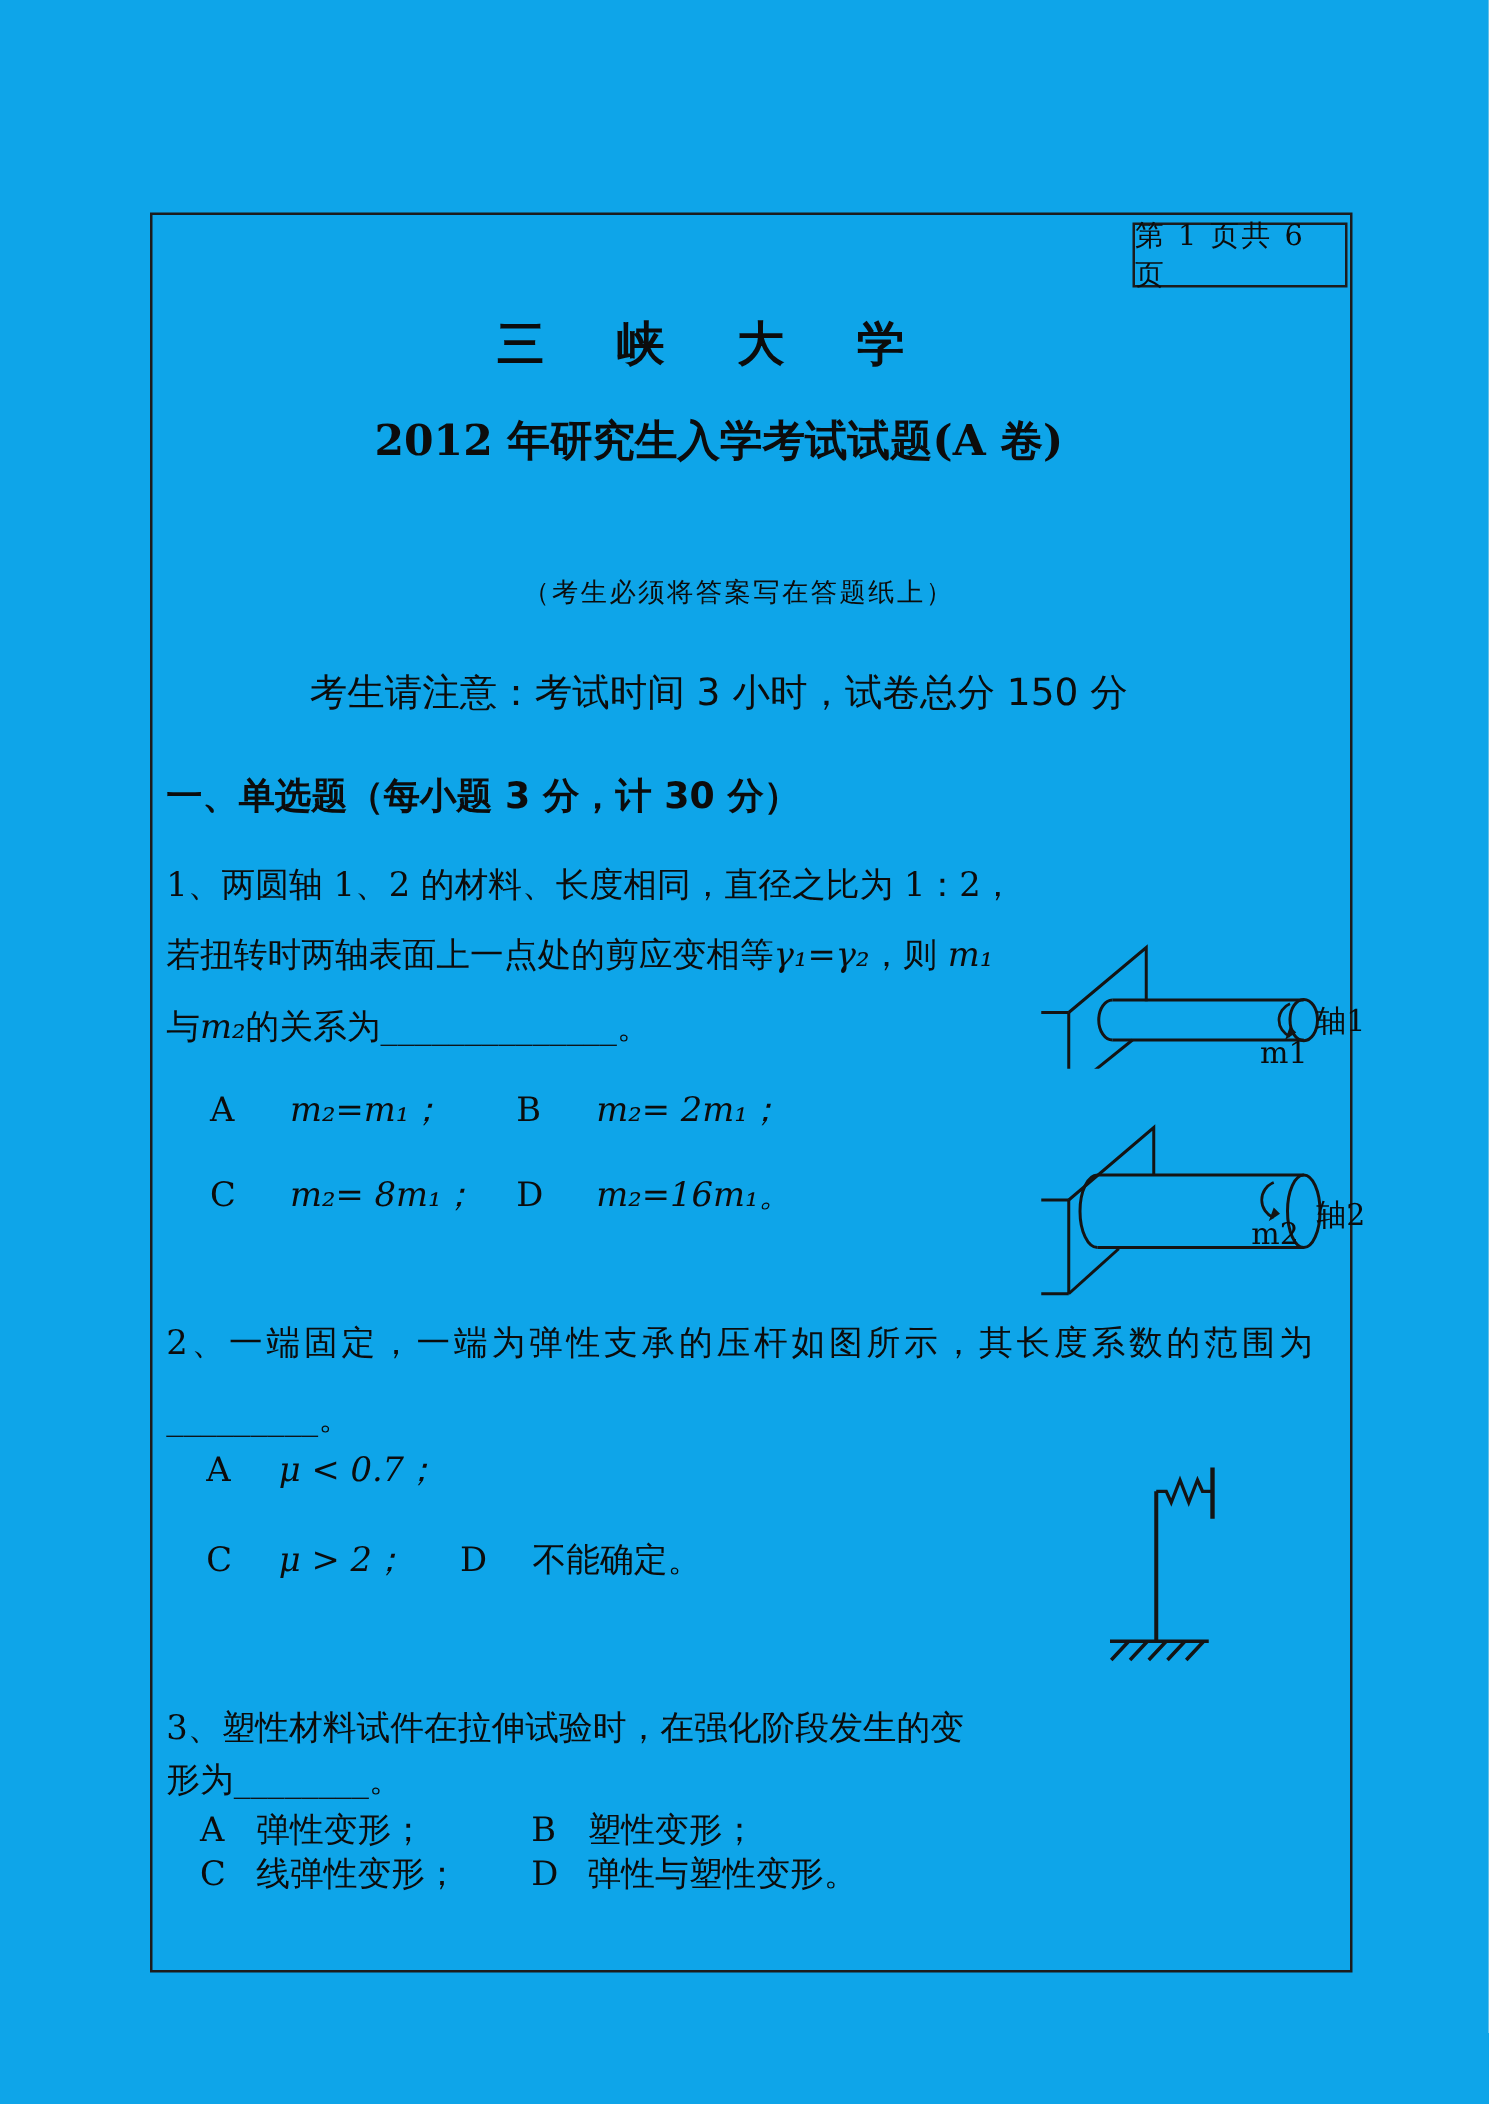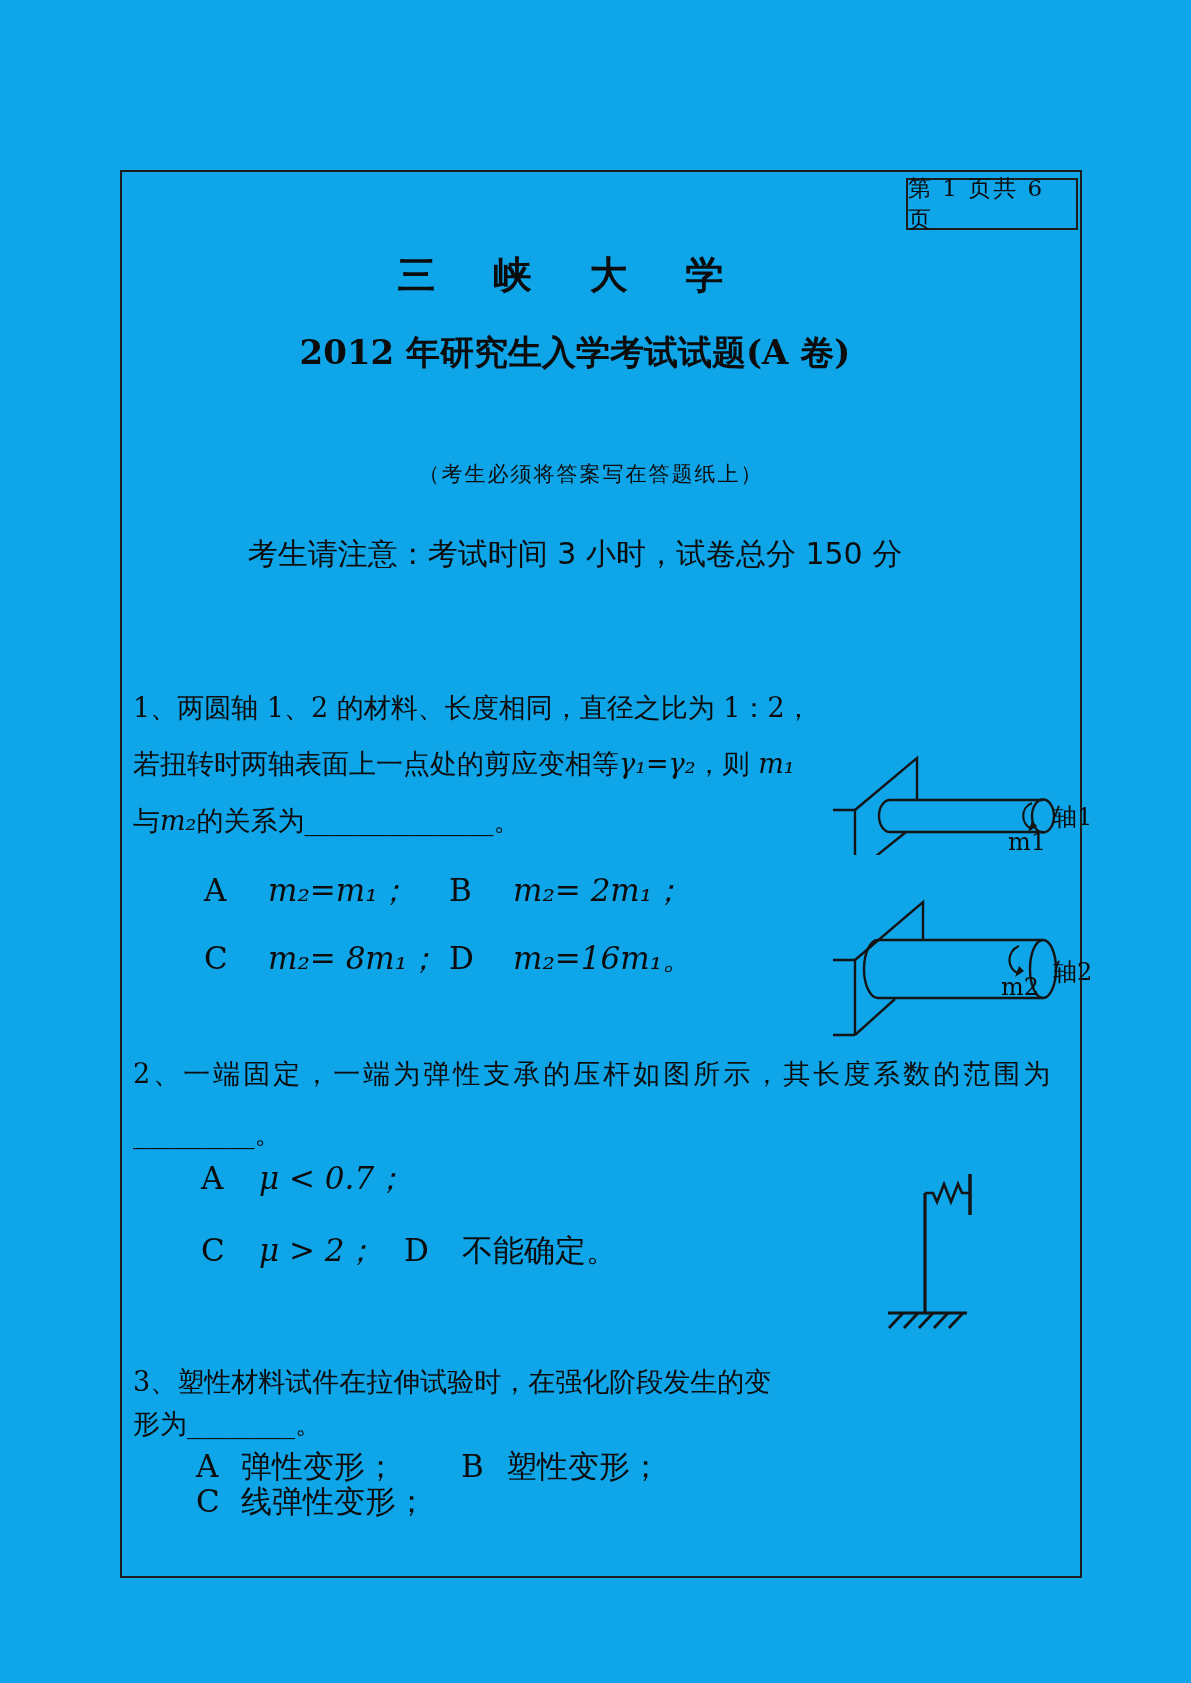--- a/index.html
+++ b/index.html
@@ -33,21 +33,21 @@
     font-family:"DejaVu Sans","Liberation Sans",sans-serif; font-weight:normal; font-size:30px;
   }
   .secttitle {
     left:133px; top:617px;
     font-family:"DejaVu Sans","Liberation Sans",sans-serif; font-weight:bold; font-size:29px;
   }
   .qline { font-size:27px; white-space:nowrap; }
   .just { letter-spacing:3px; }
   .math { font-style:italic; font-family:"DejaVu Serif","Liberation Serif",serif; }
   .blank { letter-spacing:0; }
-  .opt { font-size:31px; white-space:nowrap;margin-left:36px; }
+  .opt { font-size:27px; white-space:nowrap; }
   .olabel { display:inline-block; }
   .w64 { min-width:64px; }
   .w58 { min-width:58px; }
   .w45 { min-width:45px; }
   svg text { font-family:"DejaVu Serif","Liberation Serif",serif; fill:#0c0c0c; }
 </style>
 </head>
 <body>
 
 <div class="page">
@@ -60,20 +60,21 @@
 
   <div class="abs univ">三峡大学</div>
 
   <div class="abs examtitle">2012 年研究生入学考试试题(A 卷)</div>
 
 
   <div class="abs note">（考生必须将答案写在答题纸上）</div>
 
   <div class="abs notice">考生请注意：考试时间 3 小时，试卷总分 150 分</div>
 
+  <div class="abs secttitle">一、单选题（每小题 3 分，计 30 分）</div>
 
   <div class="abs qline" style="left:133px;top:690px">1、两圆轴 1、2 的材料、长度相同，直径之比为 1：2，</div>
 
   <div class="abs qline" style="left:133px;top:803px">
     <span>与</span><span class="math">m₂</span><span>的关系为</span><span class="blank">______________</span><span>。</span>
   </div>
 
   <div class="abs qline" style="left:133px;top:746px">
     <span>若扭转时两轴表面上一点处的剪应变相等</span><span class="math">γ₁=γ₂</span><span>，则 </span><span class="math">m₁</span>
   </div>
@@ -163,14 +164,17 @@
 
   <div class="abs opt" style="left:160px;top:1446px">
     <span class="olabel w45">A</span><span>弹性变形；</span>
   </div>
   <div class="abs opt" style="left:425px;top:1446px">
     <span class="olabel w45">B</span><span>塑性变形；</span>
   </div>
   <div class="abs opt" style="left:160px;top:1481px">
     <span class="olabel w45">C</span><span>线弹性变形；</span>
   </div>
+  <div class="abs opt" style="left:425px;top:1481px">
+    <span class="olabel w45">D</span><span>弹性与塑性变形。</span>
+  </div>
 
 </div>
 
 </body></html>

